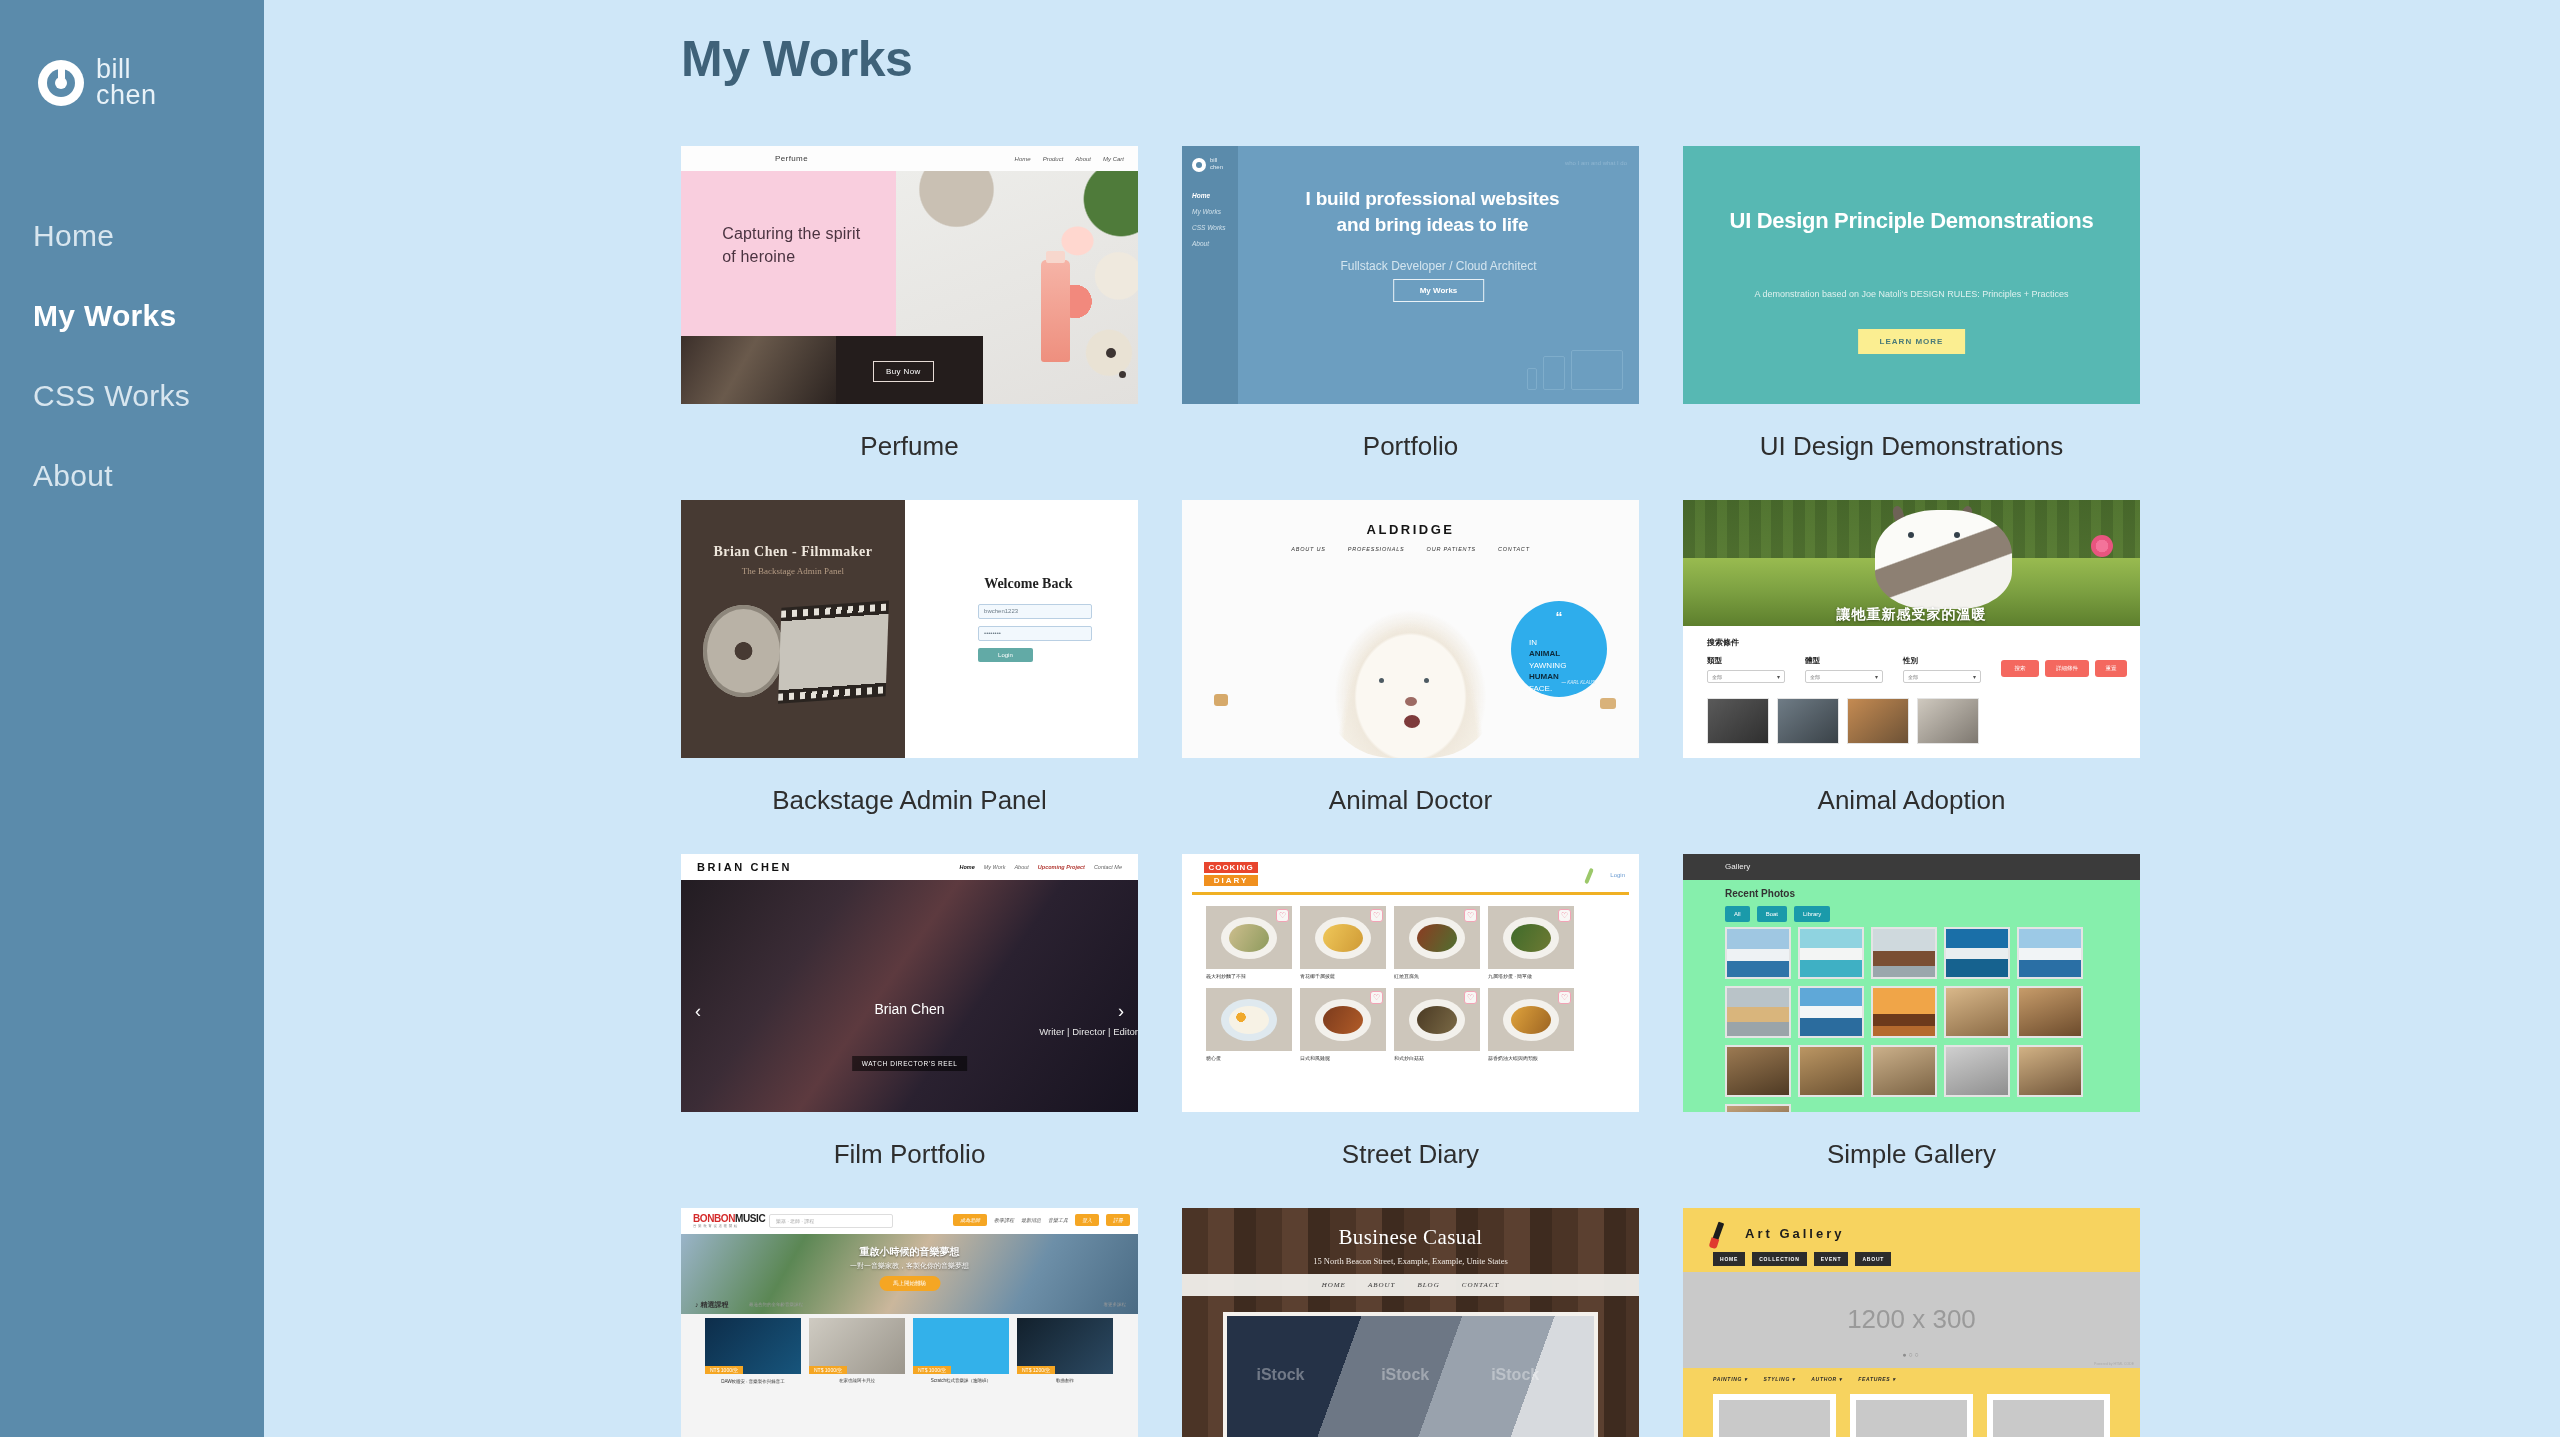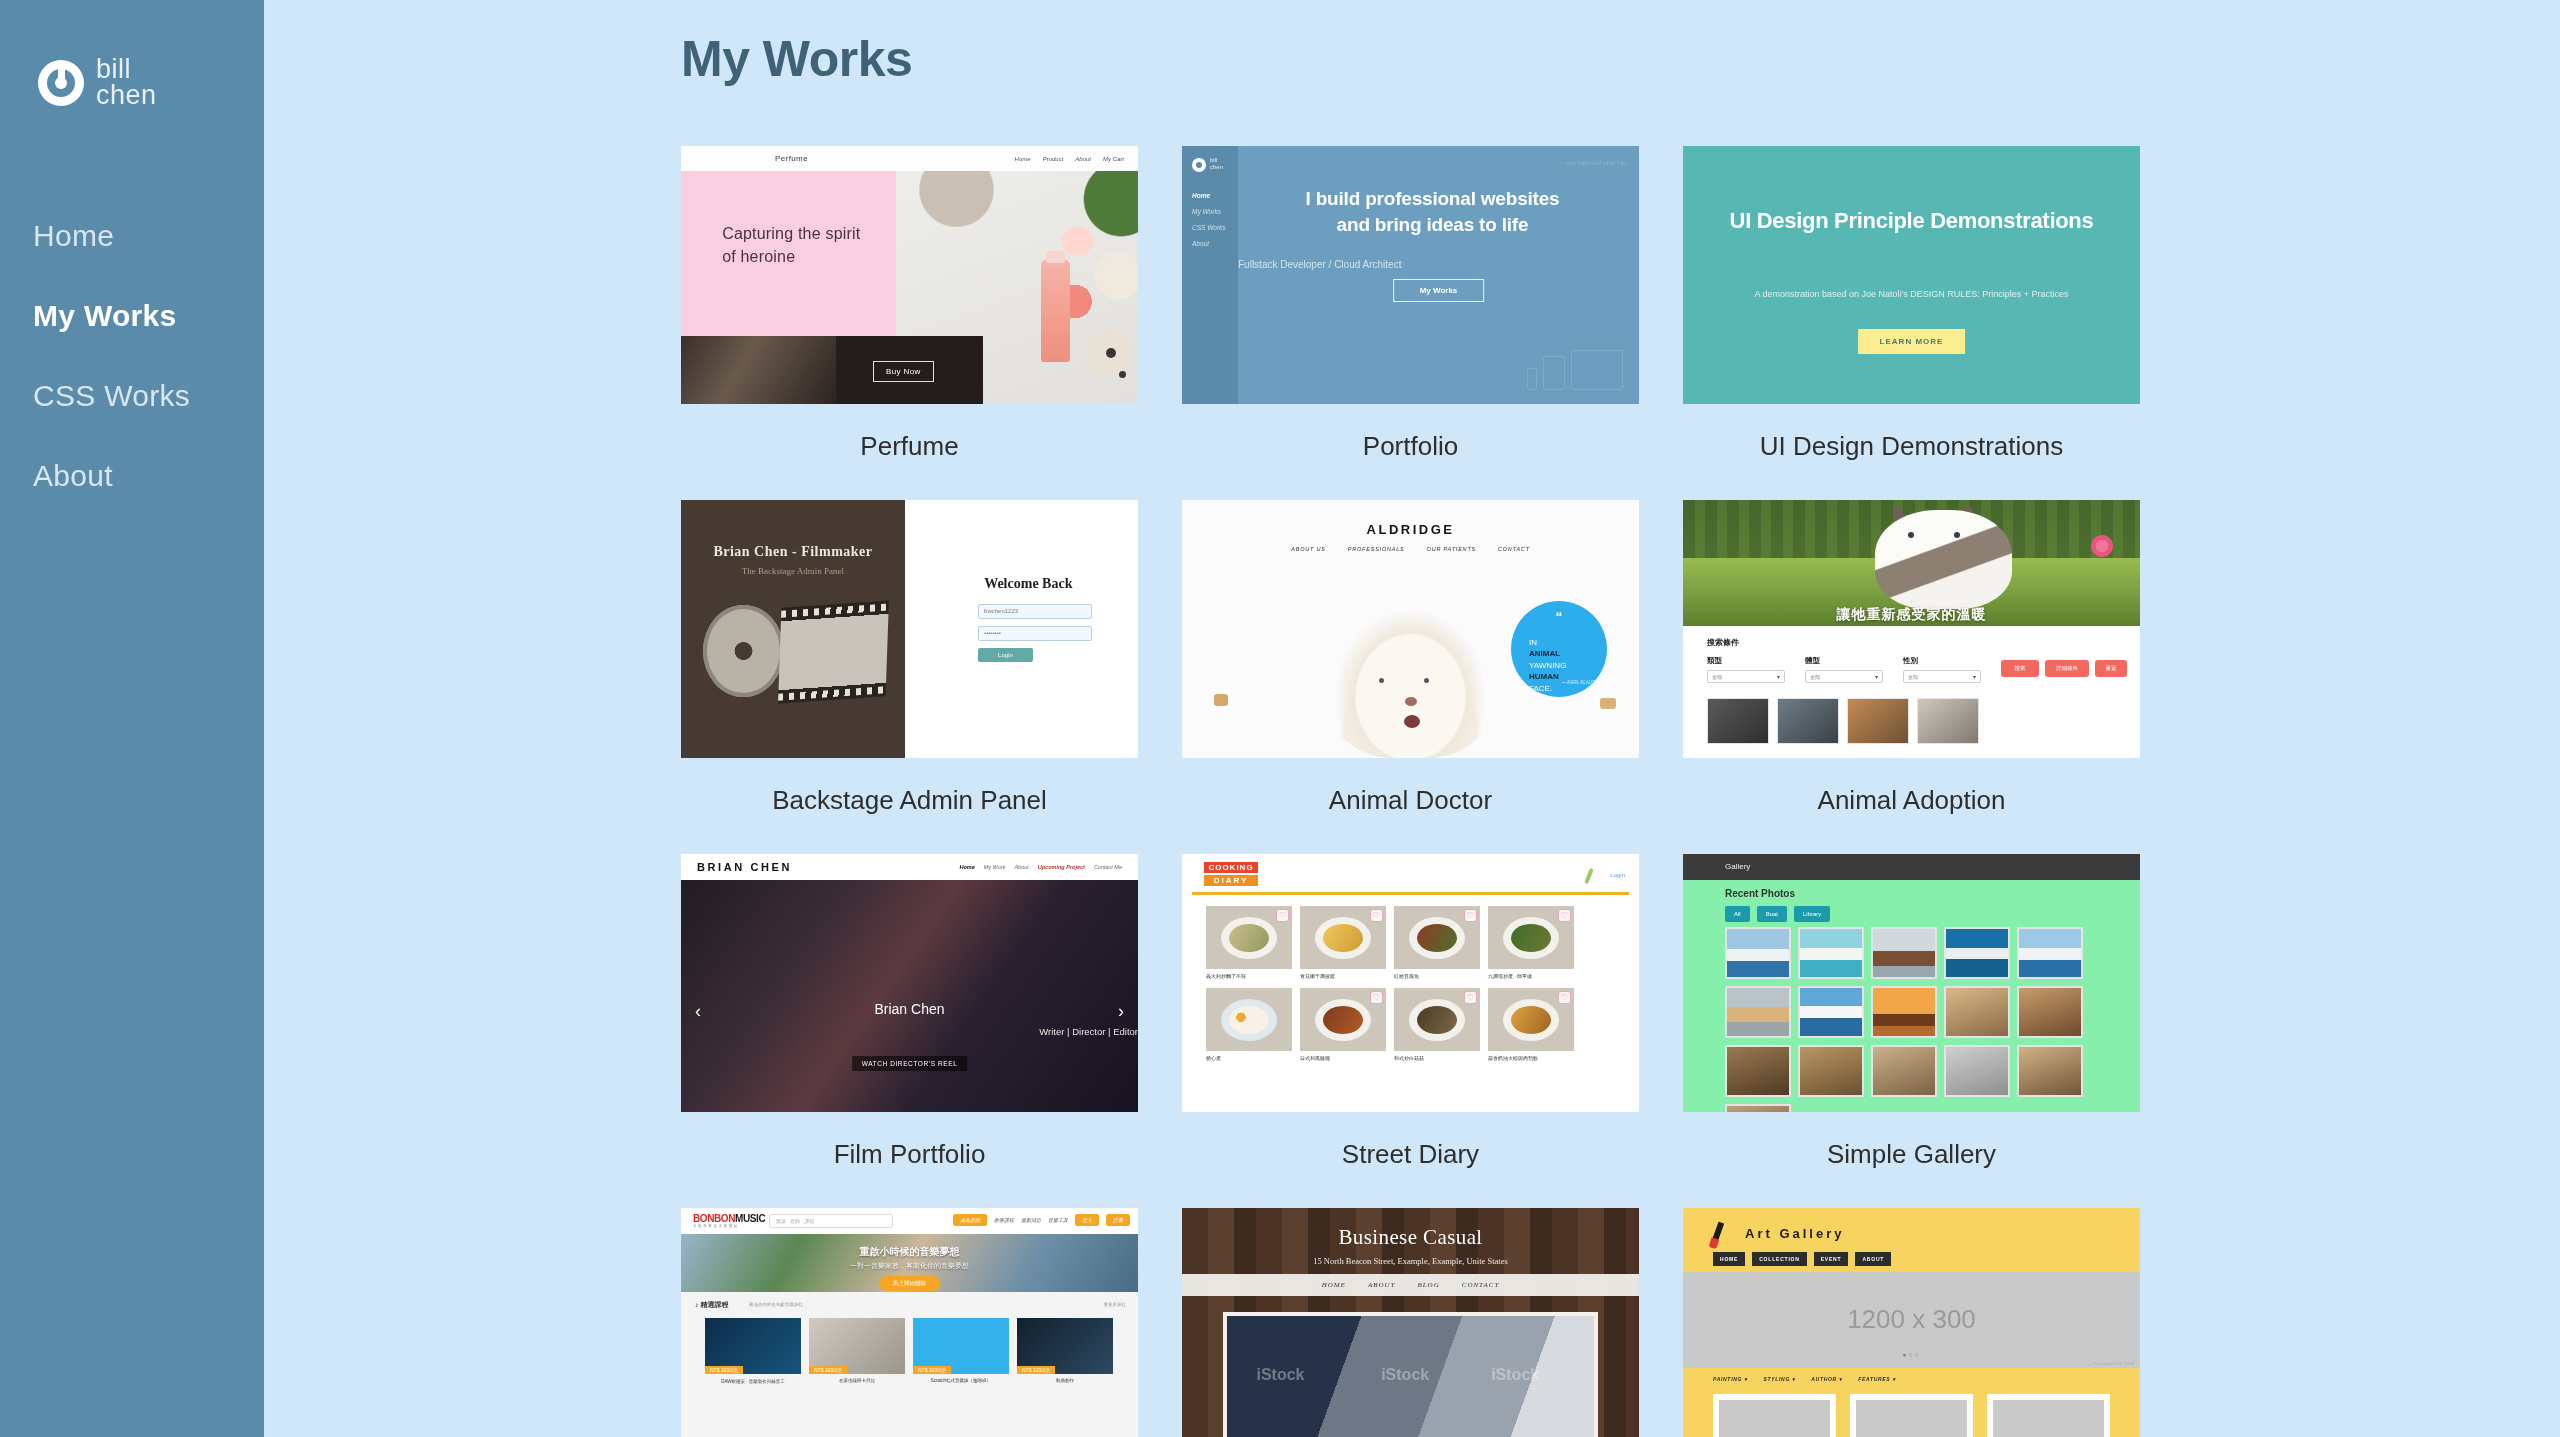--- a/index.html
+++ b/index.html
@@ -142,21 +142,21 @@
 
   
   .po-wrap { position:absolute; inset:0; background:#6c9ec0; }
   .po-side { position:absolute; left:0; top:0; bottom:0; width:56px; background:#5b8bab;}
   .po-logo { width:14px;height:14px;border-radius:50%;background:#fff;position:absolute;left:10px;top:12px;}
   .po-logo::after{content:"";position:absolute;left:4px;top:4px;width:6px;height:6px;border-radius:50%;background:#5b8bab;}
   .po-logotext{position:absolute;left:28px;top:11px;font-size:6px;color:#e6f0f6;line-height:1.1;white-space:pre-line;}
   .po-nav{position:absolute;left:10px;top:46px;display:flex;flex-direction:column;gap:9px;font-size:6.5px;color:#cfe0ea;}
   .po-nav .on{color:#fff;font-weight:700;}
   .po-h1{position:absolute;left:56px;right:12px;top:40px;text-align:center;color:#fff;font-size:19px;font-weight:700;line-height:1.35;letter-spacing:-.2px;}
-  .po-sub{position:absolute;left:56px;right:0;top:113px;color:#d4e5ef;font-size:10px;}
+  .po-sub{position:absolute;left:56px;right:0;top:113px;text-align:center;color:#d4e5ef;font-size:12px;}
   .po-btn{position:absolute;left:50%;transform:translateX(calc(-50% + 28px));top:133px;border:1px solid #eaf2f7;color:#fff;font-size:8px;padding:6px 26px;font-weight:600;}
   .po-topright{position:absolute;right:12px;top:14px;font-size:6px;color:#8fb6d1;}
   .po-mon{position:absolute;right:16px;bottom:14px;width:52px;height:40px;border:1.5px solid #7fadcb;border-radius:2px;}
   .po-mon2{position:absolute;right:74px;bottom:14px;width:22px;height:34px;border:1.5px solid #7fadcb;border-radius:2px;}
   .po-mon3{position:absolute;right:102px;bottom:14px;width:10px;height:22px;border:1.5px solid #7fadcb;border-radius:2px;}
 
   
   .ui-wrap{position:absolute;inset:0;background:#57b8b3;}
   .ui-h1{position:absolute;left:0;right:0;top:62px;text-align:center;color:#fff;font-size:22px;font-weight:700;letter-spacing:-.3px;}
   .ui-sub{position:absolute;left:0;right:0;top:120px;text-align:center;color:#dff1ef;font-size:9px;margin-top:23px;}
@@ -262,21 +262,21 @@
 
   
   .bb-wrap{position:absolute;inset:0;background:#f4f4f4;}
   .bb-bar{height:26px;background:#fff;position:relative;}
   .bb-logo{position:absolute;left:12px;top:5px;font-size:10px;font-weight:800;letter-spacing:-.4px;}
   .bb-logo .r{color:#d42a2a;} .bb-logo .k{color:#222;}
   .bb-logosub{position:absolute;left:12px;top:16px;font-size:3.5px;color:#888;letter-spacing:1.6px;}
   .bb-search{position:absolute;left:88px;top:6px;width:124px;height:14px;border:1px solid #ddd;border-radius:2px;font-size:5px;color:#aaa;padding:3px 6px;}
   .bb-navr{position:absolute;right:8px;top:6px;display:flex;gap:7px;align-items:center;font-size:5px;color:#555;}
   .bb-pill{background:#f5a623;color:#fff;padding:3px 7px;border-radius:2px;}
-  .bb-hero{position:absolute;top:26px;left:0;right:0;height:58px;
+  .bb-hero{position:absolute;top:26px;left:0;right:0;height:80px;
     background:linear-gradient(120deg,#9ab4c9 0%,#5b8754 25%,#cbb79c 50%,#6d8fa8 75%,#4a6b84 100%);}
   .bb-h1{position:absolute;left:0;right:0;top:11px;text-align:center;color:#fff;font-size:10px;font-weight:700;text-shadow:0 1px 2px rgba(0,0,0,.5);}
   .bb-h2{position:absolute;left:0;right:0;top:27px;text-align:center;color:#fff;font-size:7px;text-shadow:0 1px 2px rgba(0,0,0,.5);}
   .bb-cta{position:absolute;left:50%;transform:translateX(-50%);top:42px;background:#f5a623;color:#fff;font-size:5.5px;padding:4px 14px;border-radius:9px;}
   .bb-sec{position:absolute;top:92px;left:14px;font-size:7px;font-weight:700;color:#333;}
   .bb-secsub{position:absolute;top:94px;left:68px;font-size:4.5px;color:#999;}
   .bb-more{position:absolute;top:94px;right:12px;font-size:4.5px;color:#999;}
   .bb-card{position:absolute;top:110px;width:96px;}
   .bb-cimg{width:96px;height:56px;position:relative;overflow:hidden;}
   .bb-price{position:absolute;left:0;bottom:0;background:#f5a623;color:#fff;font-size:5px;padding:1px 5px;}

